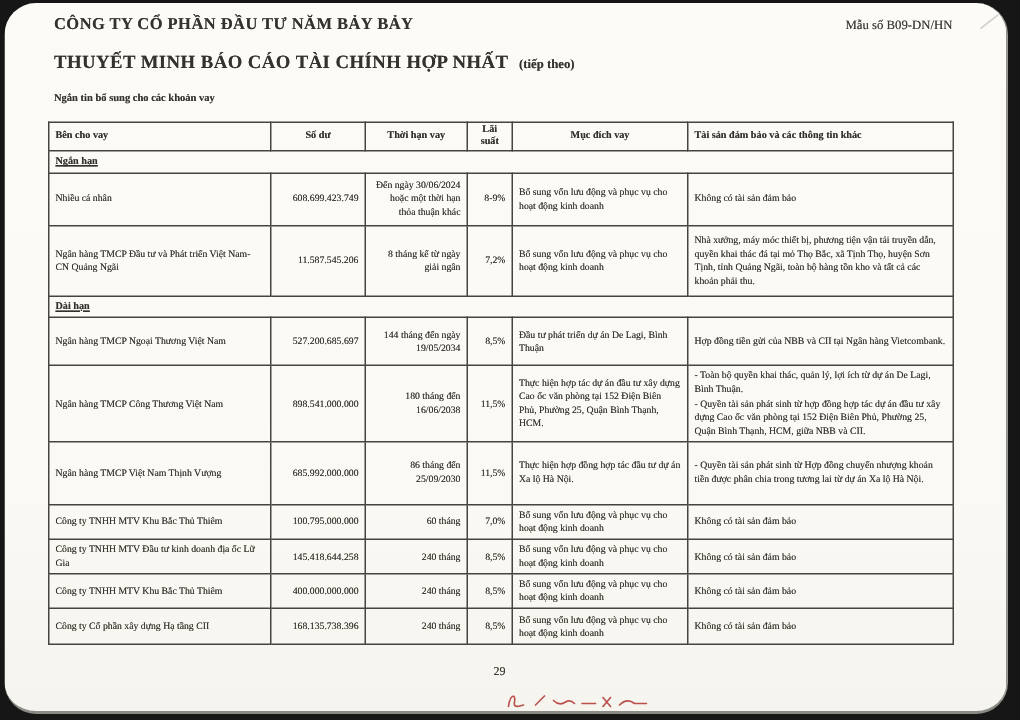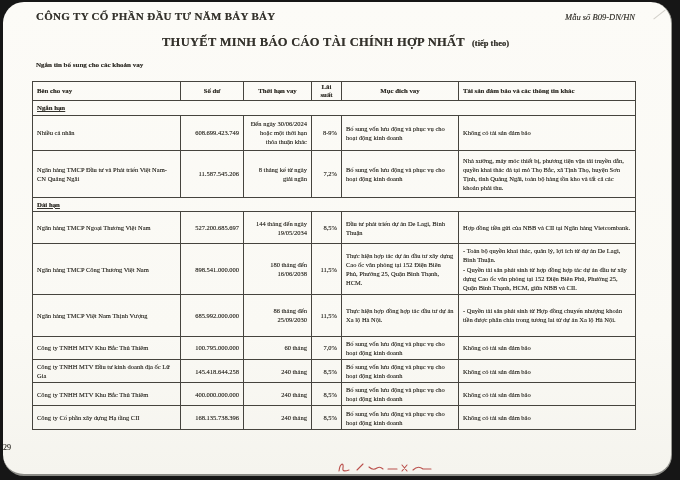--- a/index.html
+++ b/index.html
@@ -15,22 +15,22 @@
     border-bottom:2px solid #8b8b86;
     color:#34322c;
     text-shadow:0 0 0.4px rgba(55,52,45,0.65);
     border-radius:21px;
   }
   .doc-header{
     margin:8px 36px 0 33px;
     display:flex;justify-content:space-between;align-items:baseline;
   }
   .company{font-size:11px;font-weight:bold;letter-spacing:0.3px;}
-  .form-no{font-size:8.5px;color:#3c3a34;font-style:italic;}
-  .title-line{margin:10px 36px 0 33px;text-align:center;}
+  .form-no{font-size:8.5px;color:#3c3a34;}
+  .title-line{margin:10px 36px 0 33px;}
   .title{font-size:12.5px;font-weight:bold;letter-spacing:0.3px;}
   .title-suffix{font-size:8.5px;font-weight:bold;margin-left:3px;}
   .subtitle{margin:11px 0 0 33px;font-size:7px;font-weight:bold;}
   table.loan{
     margin:12px 0 0 29px;
     width:603px;
     border-collapse:collapse;
     table-layout:fixed;
   }
   table.loan td,table.loan th{
@@ -48,21 +48,21 @@
   tr.header-row{height:12px;}
   td.section-cell{padding:1px 4px;}
   .section-label{
     font-weight:bold;font-size:6.8px;
     text-decoration:underline;text-underline-offset:1px;
   }
   .al{text-align:left;} .ac{text-align:center;} .ar{text-align:right;}
   td.collateral-cell{white-space:pre-line;}
   .page-number{
     position:absolute;left:0;top:441px;width:660px;
-    text-align:left;font-size:8px;color:#3a3832;
+    text-align:center;font-size:8px;color:#3a3832;
   }
   .pencil-mark{
     position:absolute;left:649px;top:12px;width:15px;height:0;
     border-top:1.5px solid #c6c3bb;transform:rotate(-38deg);opacity:0.8;
   }
   .red-scribble{position:absolute;left:332px;top:458px;opacity:0.85;}
 </style>
 </head>
 <body>
 

